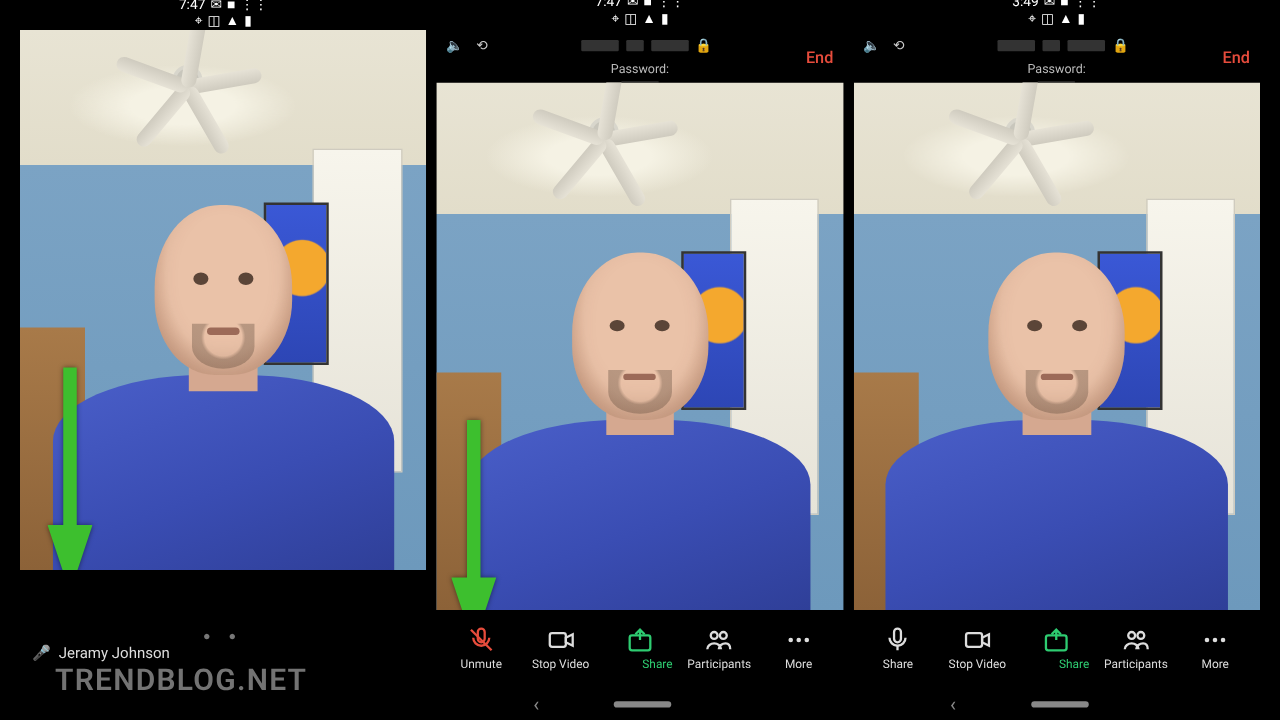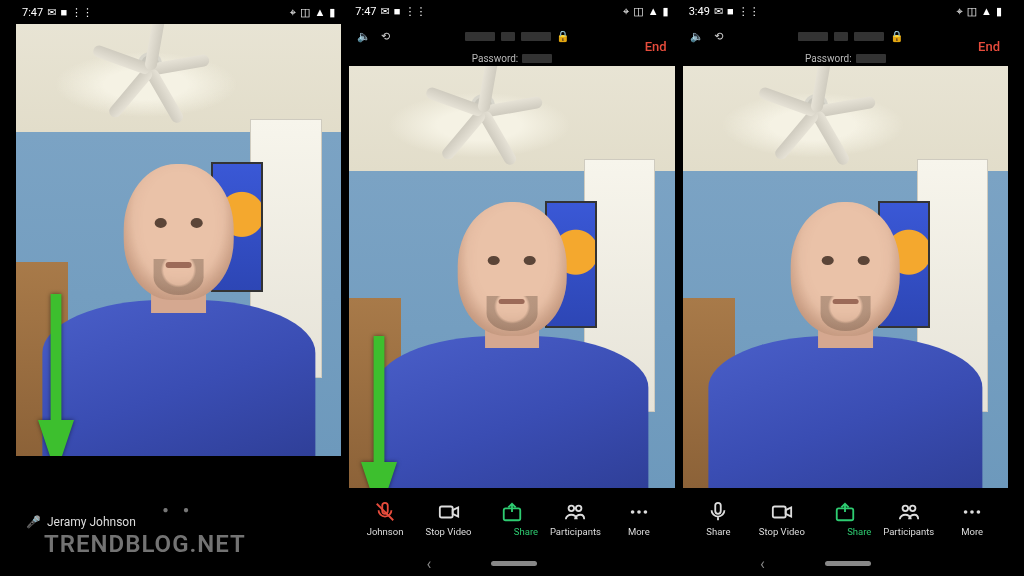--- a/index.html
+++ b/index.html
@@ -23,44 +23,45 @@
     background: #000;
     position: relative;
     display: flex;
     flex-direction: column;
     overflow: hidden;
   }
   .statusbar {
     height: 22px;
     display: flex;
     align-items: center;
-    justify-content: space-between;
+    justify-content: flex-end;
     padding: 1px 6px;
     font-size: 11px;
     color: #fff;
+    flex-direction: column;
   }
   .status-left, .status-right { display: flex; align-items: center; gap: 4px; }
   .zoom-top {
     height: 28px;
     display: flex;
     align-items: center;
     justify-content: space-between;
     padding: 0 8px;
     font-size: 11px;
     color: #ccc;
   }
   .zoom-top-left { display: flex; gap: 10px; align-items: center; }
   .zoom-top-center { flex:1; text-align:center; display:flex; align-items:center; justify-content:center; gap:6px;}
   .end { color: #e74c3c; font-size: 13px; font-weight: 500; margin-top: 20px; }
   .pw-row {
     text-align: center;
     font-size: 10px;
     color: #bbb;
     height: 16px;
-    display:flex; justify-content:center; align-items:center; gap:4px;
+    display:flex; justify-content:center; align-items:center; gap:4px;flex-direction:column;
   }
   .redact { display:inline-block; width:30px; height:9px; background:#333; border-radius:1px;}
   .redact.sm{width:14px;}
   .photo {
     flex: 1;
     position: relative;
     overflow: hidden;
   }
   .room {
     position: absolute; inset: 0;
@@ -294,21 +295,21 @@
           <path d="M14 0h12v140h14L20 200 0 140h14z"></path>
         </svg>
     </div>
     <div class="toolbar">
       <div class="tbtn">
         <svg viewBox="0 0 24 24" fill="none" stroke="#e74c3c" stroke-width="2">
             <path d="M12 2a3 3 0 013 3v6a3 3 0 01-6 0V5a3 3 0 013-3z"></path>
             <path d="M19 10a7 7 0 01-14 0"></path>
             <line x1="3" y1="3" x2="21" y2="21"></line>
           </svg>
-        <span>Johnson</span>
+        <span>Unmute</span>
       </div>
       <div class="tbtn">
         <svg viewBox="0 0 24 24" fill="none" stroke="#ddd" stroke-width="2">
             <rect x="2" y="6" width="14" height="12" rx="2"></rect>
             <path d="M16 10l6-3v10l-6-3z"></path>
           </svg>
         <span>Stop Video</span>
       </div>
       <div class="tbtn">
         <svg viewBox="0 0 24 24" fill="none" stroke="#2ecc71" stroke-width="2">

